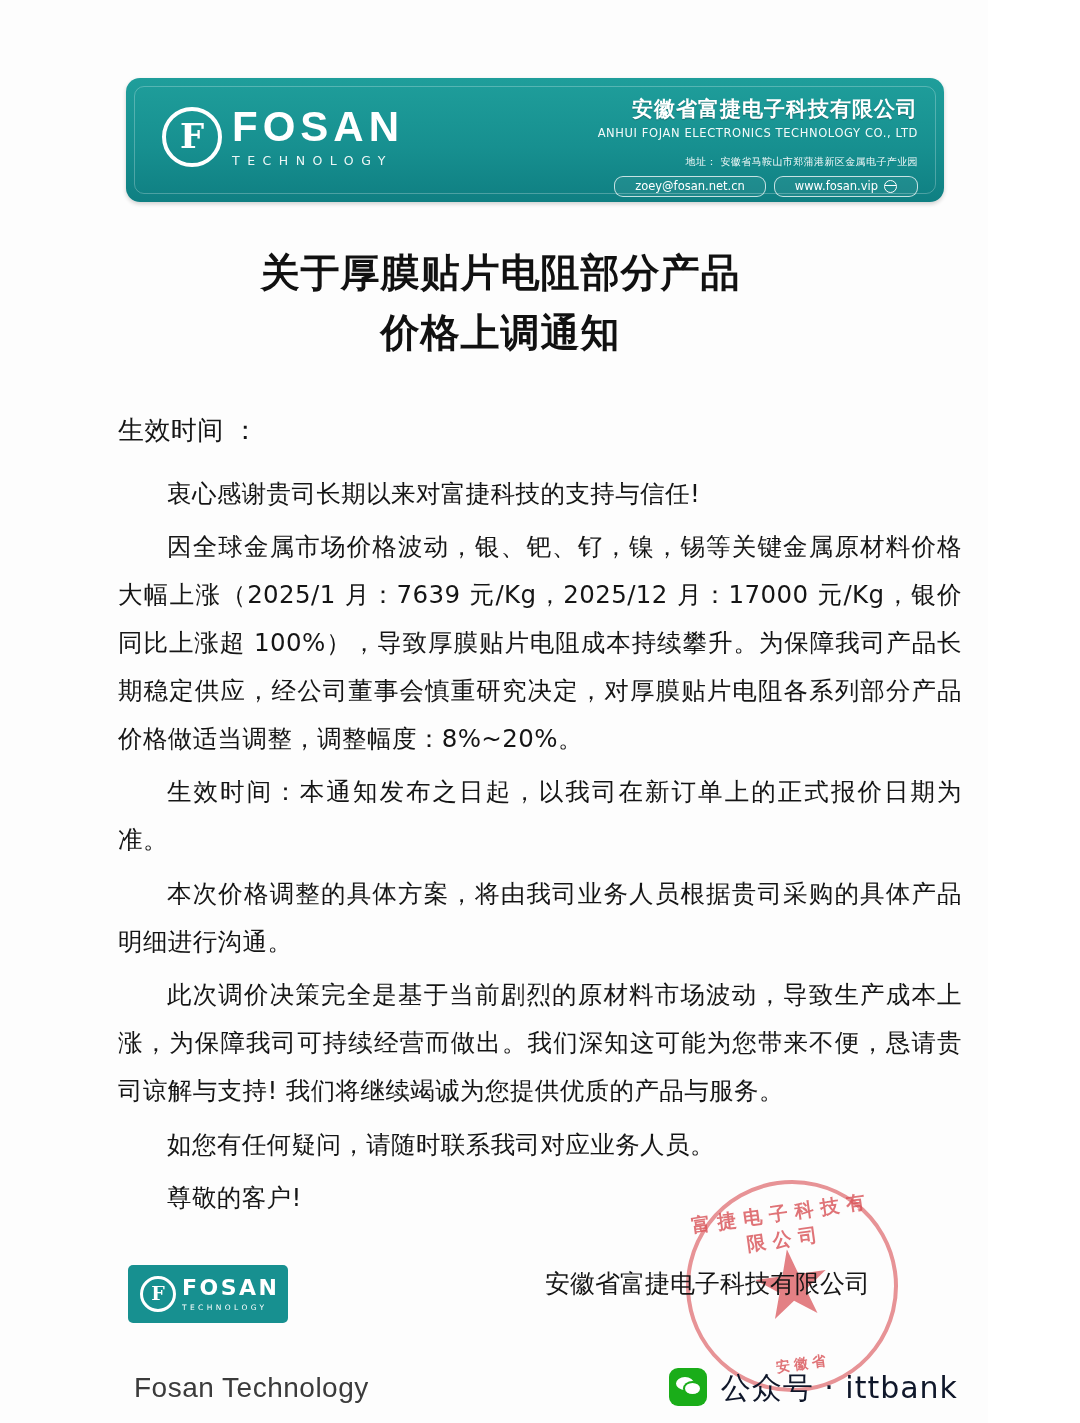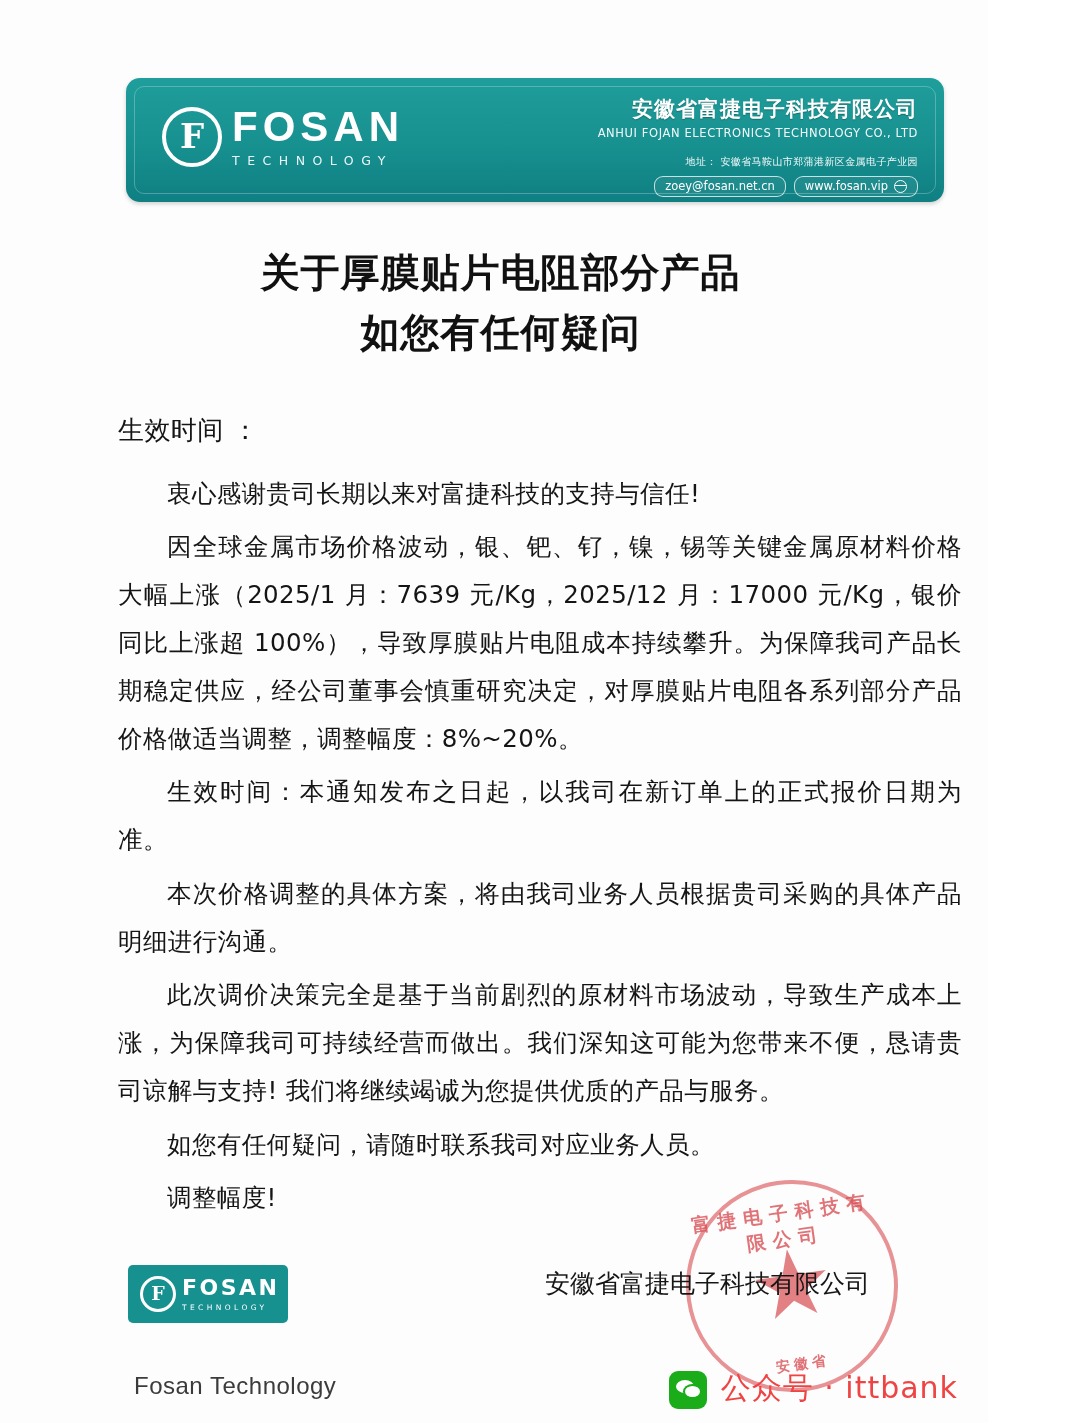--- a/index.html
+++ b/index.html
@@ -116,21 +116,21 @@
   .contact-row {
     margin-top: 7px;
     display: flex;
     justify-content: flex-end;
     align-items: center;
     gap: 8px;
   }
   .pill {
     border: 1px solid rgba(255,255,255,.75);
     border-radius: 9px;
-    padding: 2px 10px;
+    padding: 2px 20px;
     font-size: 11.5px;
     line-height: 1.3;
     display: flex;
     align-items: center;
     gap: 6px;
     background: rgba(255,255,255,.06);
   }
   .pill .globe {
     width: 11px; height: 11px;
     border-radius: 50%;
@@ -223,21 +223,21 @@
     color: #fff;
     font-size: 7.5px;
     letter-spacing: 3.4px;
     margin-top: 4px;
   }
 
   .footer-brand {
     position: absolute;
     left: 134px;
     top: 1372px;
-    font-size: 24px;
+    font-size: 28px;
     color: #3b3b3b;
     letter-spacing: .5px;
     font-family: "Liberation Sans", sans-serif;
   }
 
   .sign-block {
     position: absolute;
     right: 118px;
     top: 1262px;
     text-align: right;
@@ -278,24 +278,24 @@
   }
   .stamp .arc-top { top: 16px; }
   .stamp .arc-bottom { bottom: 14px; font-size: 14px; letter-spacing: 4px; }
 
   
   .wechat-bar {
     position: absolute;
     right: 30px;
     bottom: 14px;
     display: flex;
-    align-items: flex-end;
+    align-items: flex-start;
     gap: 14px;
     font-size: 30px;
-    color: #ef4444;
+    color: #0f172a;
     letter-spacing: 1px;
   }
   .wechat-icon {
     width: 38px; height: 38px;
     border-radius: 9px;
     background: #1aad19;
     position: relative;
     flex: none;
   }
   .wechat-icon::before {
@@ -343,32 +343,32 @@
         <div class="pill">
           <span>www.fosan.vip</span>
           <span class="globe"></span>
         </div>
       </div>
     </div>
   </div>
 
   <div class="title">
     <span class="l1">关于厚膜贴片电阻部分产品</span>
-    <span class="l2">如您有任何疑问</span>
+    <span class="l2">价格上调通知</span>
   </div>
 
   <div class="body-wrap">
     <div class="salutation">生效时间 ：</div>
     <p>衷心感谢贵司长期以来对富捷科技的支持与信任!</p>
     <p>因全球金属市场价格波动，银、钯、钌，镍，锡等关键金属原材料价格大幅上涨（2025/1 月：7639 元/Kg，2025/12 月：17000 元/Kg，银价同比上涨超 100%），导致厚膜贴片电阻成本持续攀升。为保障我司产品长期稳定供应，经公司董事会慎重研究决定，对厚膜贴片电阻各系列部分产品价格做适当调整，调整幅度：8%~20%。</p>
     <p>生效时间：本通知发布之日起，以我司在新订单上的正式报价日期为准。</p>
     <p>本次价格调整的具体方案，将由我司业务人员根据贵司采购的具体产品明细进行沟通。</p>
     <p>此次调价决策完全是基于当前剧烈的原材料市场波动，导致生产成本上涨，为保障我司可持续经营而做出。我们深知这可能为您带来不便，恳请贵司谅解与支持! 我们将继续竭诚为您提供优质的产品与服务。</p>
     <p>如您有任何疑问，请随时联系我司对应业务人员。</p>
-    <p>调整幅度!</p>
+    <p>尊敬的客户!</p>
   </div>
 
   <div class="stamp">
     <div class="arc-top">富捷电子科技有限公司</div>
     <div class="star"></div>
     <div class="arc-bottom">安徽省</div>
   </div>
 
   <div class="sign-block">
     <div>安徽省富捷电子科技有限公司</div>

